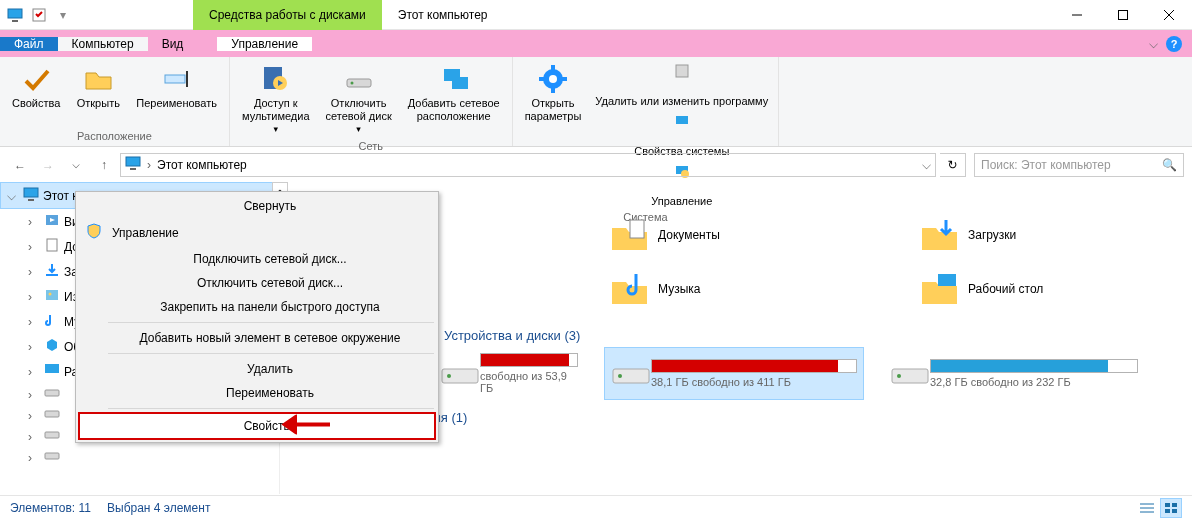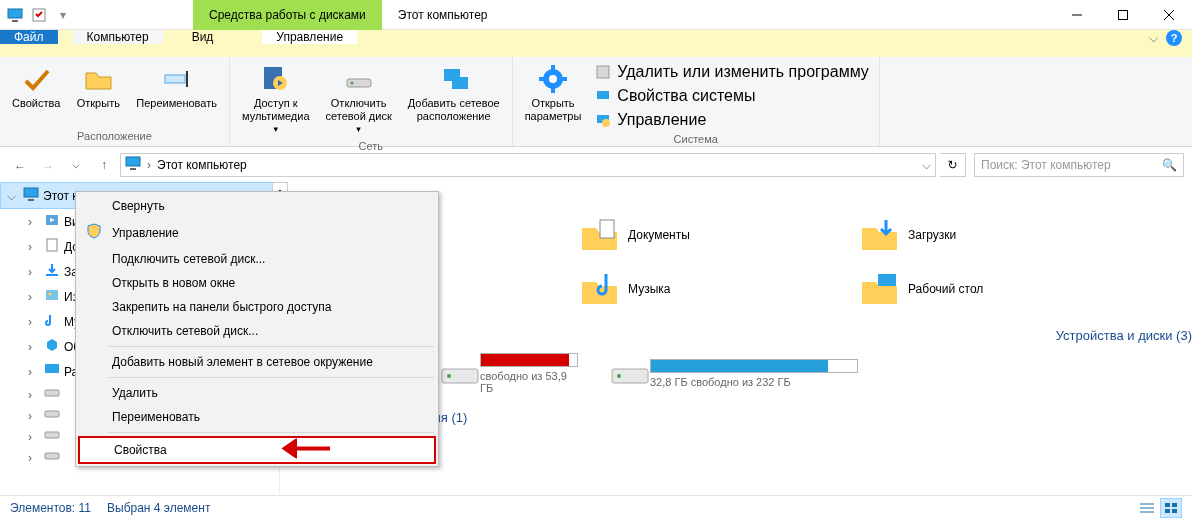--- a/index.html
+++ b/index.html
@@ -8,71 +8,71 @@
 
 .titlebar { height: 30px; display: flex; align-items: center; background: #fff; border-bottom: 1px solid #e5e5e5; }
 .titlebar .qa { display: flex; gap: 2px; padding: 0 4px; align-items: center; }
 .titlebar .qa .qa-btn { width: 22px; height: 22px; display: flex; align-items: center; justify-content: center; }
 .titlebar .contextual { background: #a0e050; padding: 0 16px; height: 30px; display: flex; align-items: center; margin-left: 115px; }
 .titlebar .title { padding-left: 16px; }
 .titlebar .win-controls { margin-left: auto; display: flex; }
 .titlebar .win-controls .wc { width: 46px; height: 30px; display: flex; align-items: center; justify-content: center; }
 
 
-.ribbon-tabs { height: 27px; display: flex; align-items: flex-start; background: #fef9c3; gap: 15px; }
+.ribbon-tabs { height: 27px; display: flex; align-items: center; background: #f9a8d4; }
 .rtab { padding: 0 14px; display: flex; align-items: center; font-size: 12px; cursor: default; }
 .rtab.file { background: #1979ca; color: #fff; }
 .rtab.active { background: #f5f6f7; }
 .rtab.contextual { background: #fff; }
 .ribbon-help { margin-left: auto; padding-right: 10px; display: flex; align-items: center; gap: 8px; }
 .help-circle { width: 16px; height: 16px; border-radius: 50%; background: #1e90ff; color: #fff; display: flex; align-items: center; justify-content: center; font-size: 11px; font-weight: bold; }
 
 
 .ribbon-body { height: 90px; background: #f5f6f7; border-bottom: 1px solid #d9d9d9; display: flex; }
 .rgroup { display: flex; flex-direction: column; border-right: 1px solid #e3e3e3; padding: 2px 6px; }
 .rgroup .buttons { flex: 1; display: flex; align-items: flex-start; gap: 4px; }
 .rgroup .label { text-align: center; font-size: 11px; color: #666; padding: 2px 0; }
 .bigbtn { display: flex; flex-direction: column; align-items: center; padding: 4px 6px; min-width: 56px; text-align: center; gap: 2px; }
 .bigbtn .txt { font-size: 11px; line-height: 1.15; }
 .smallbtn-col { display: flex; flex-direction: column; gap: 2px; padding-top: 2px; }
-.smallbtn { display: flex; align-items: center; gap: 6px; font-size: 16px; padding: 2px 4px; }
+.smallbtn { display: flex; align-items: center; gap: 16px; font-size: 11px; padding: 2px 4px; flex-direction: column; }
 .ico { width: 32px; height: 32px; display: inline-block; }
 .ico-s { width: 16px; height: 16px; display: inline-block; }
 
 
 .addr-row { height: 35px; display: flex; align-items: center; padding: 4px 8px; gap: 4px; }
 .nav-btn { width: 24px; height: 24px; display: flex; align-items: center; justify-content: center; color: #555; }
 .addr-box { flex: 1; border: 1px solid #ccc; height: 24px; display: flex; align-items: center; padding: 0 4px; gap: 6px; }
 .addr-box .dd { margin-left: auto; }
 .refresh { border: 1px solid #ccc; border-left: none; width: 26px; height: 24px; display: flex; align-items: center; justify-content: center; }
 .search-box { width: 210px; border: 1px solid #ccc; height: 24px; display: flex; align-items: center; padding: 0 6px; color: #999; margin-left: 4px; }
 .search-box .mag { margin-left: auto; }
 
 
 .body-area { position: relative; height: 312px; display: flex; }
 .nav-pane { width: 280px; border-right: 1px solid #eee; overflow: hidden; }
 .nav-pane .root { background: #cce8ff; border: 1px solid #99d1ff; display: flex; align-items: center; padding: 3px 6px; gap: 4px; }
 .nav-pane .item { display: flex; align-items: center; padding: 3px 6px 3px 28px; gap: 4px; }
 .nav-pane .tw { width: 12px; color: #666; }
 .content { flex: 1; padding: 4px 0 0 14px; position: relative; }
 .section-head { color: #1a4d8f; font-size: 13px; padding: 4px 0; display: flex; align-items: center; gap: 6px; }
-.folder-grid { display: flex; flex-wrap: wrap; gap: 4px 20px; max-width: 880px; margin-bottom: 10px; }
+.folder-grid { display: flex; flex-wrap: wrap; gap: 4px 12px; max-width: 880px; margin-bottom: 10px; justify-content: space-between; }
 .folder-item { width: 260px; display: flex; align-items: center; gap: 8px; padding: 4px; }
 .folder-ico { width: 42px; height: 42px; }
 .drive-row { display: flex; gap: 20px; flex-wrap: wrap; }
 .drive-item { width: 260px; display: flex; align-items: center; padding: 6px; }
 .drive-item.sel { background: #cce8ff; border: 1px solid #99d1ff; }
 .drive-ico { width: 40px; height: 30px; }
 .drive-info { flex: 1; }
 .drive-bar { height: 14px; border: 1px solid #b3b3b3; background: #fff; margin-bottom: 3px; }
 .drive-bar .fill { height: 100%; }
 .drive-sub { font-size: 11px; color: #666; }
 
 
-.context-menu { position: absolute; left: 75px; top: 191px; width: 364px; background: #f2f2f2; border: 1px solid #bcbcbc; box-shadow: 2px 2px 4px rgba(0,0,0,0.25); padding: 2px; z-index: 100; }
+.context-menu { position: absolute; left: 75px; top: 191px; width: 364px; background: #f2f2f2; border: 1px solid #bcbcbc; box-shadow: 2px 2px 4px rgba(0,0,0,0.25); padding: 2px; z-index: 100; text-align: center; }
 .cm-item { padding: 5px 8px 5px 34px; font-size: 12px; position: relative; }
 .cm-item.with-icon { padding-left: 8px; display: flex; align-items: center; gap: 10px; }
 .cm-sep { height: 1px; background: #d7d7d7; margin: 3px 2px 3px 30px; }
 .cm-item.highlight { border: 2px solid #d40000; background: #fff; }
 .arrow-annot { position: absolute; left: 190px; top: 50%; transform: translateY(-50%); }
 
 
 .collapse-handle { position: absolute; left: 272px; top: 182px; width: 16px; height: 22px; border: 1px solid #ccc; background: #fff; display: flex; align-items: center; justify-content: center; font-size: 10px; }
 
 
@@ -388,34 +388,46 @@
         </div>
         <div class="folder-item">
           <span class="folder-ico"><svg width="42" height="42">
               <path d="M4 14h14l3 4h18v18H4z" fill="#ffcf5a"></path>
               <rect x="20" y="6" width="18" height="12" fill="#2aa3e8"></rect>
             </svg></span>
           <span>Рабочий стол</span>
         </div>
       </div>
 
-    <div class="section-head" style="margin-left:150px;justify-content:flex-end;">
+    <div class="section-head" style="margin-left:150px;">
       <span>Устройства и диски (3)</span>
     </div>
     <div class="drive-row" id="drive-row">
         <div class="drive-item" style="margin-left: 140px; width: 150px;">
           <span class="drive-ico"><svg width="40" height="30">
               <rect x="2" y="10" width="36" height="14" rx="2" fill="#e8e8e8" stroke="#aaa"></rect>
               <circle cx="9" cy="17" r="2" fill="#4a9b4a"></circle>
             </svg></span>
           <div class="drive-info">
             <div class="drive-bar">
               <div class="fill" style="width:92%;background:#d40000;"></div>
             </div>
             <div class="drive-sub">свободно из 53,9 ГБ</div>
+          </div>
+        </div>
+        <div class="drive-item sel">
+          <span class="drive-ico"><svg width="40" height="30">
+              <rect x="2" y="10" width="36" height="14" rx="2" fill="#e8e8e8" stroke="#aaa"></rect>
+              <circle cx="9" cy="17" r="2" fill="#4a9b4a"></circle>
+            </svg></span>
+          <div class="drive-info">
+            <div class="drive-bar">
+              <div class="fill" style="width:91%;background:#d40000;"></div>
+            </div>
+            <div class="drive-sub">38,1 ГБ свободно из 411 ГБ</div>
           </div>
         </div>
         <div class="drive-item">
           <span class="drive-ico"><svg width="40" height="30">
               <rect x="2" y="10" width="36" height="14" rx="2" fill="#e8e8e8" stroke="#aaa"></rect>
               <circle cx="9" cy="17" r="2" fill="#4a9b4a"></circle>
             </svg></span>
           <div class="drive-info">
             <div class="drive-bar">
               <div class="fill" style="width:86%;background:#26a0da;"></div>
@@ -436,23 +448,22 @@
 
 <div class="context-menu" id="ctx">
     <div class="cm-item"><span>Свернуть</span></div>
     <div class="cm-item with-icon">
       <span><svg width="16" height="16">
           <path d="M8 1l6 2v5c0 4-3 6-6 7-3-1-6-3-6-7V3z" fill="#ffcf5a" stroke="#1e90ff"></path>
         </svg></span>
       <span>Управление</span>
     </div>
     <div class="cm-item"><span>Подключить сетевой диск...</span></div>
-    <div class="cm-item"><span>Открыть в новом окне</span></div>
+    <div class="cm-item"><span>Отключить сетевой диск...</span></div>
     <div class="cm-item"><span>Закрепить на панели быстрого доступа</span></div>
-    <div class="cm-item"><span>Отключить сетевой диск...</span></div>
     <div class="cm-sep"></div>
     <div class="cm-item"><span>Добавить новый элемент в сетевое окружение</span></div>
     <div class="cm-sep"></div>
     <div class="cm-item"><span>Удалить</span></div>
     <div class="cm-item"><span>Переименовать</span></div>
     <div class="cm-sep"></div>
     <div class="cm-item highlight"><span>Свойства</span><span class="arrow-annot"><svg width="60" height="20">
           <path d="M60 10H15 M15 10l10-7v14z" fill="#d40000" stroke="#d40000" stroke-width="4"></path>
         </svg></span></div>
   </div>

